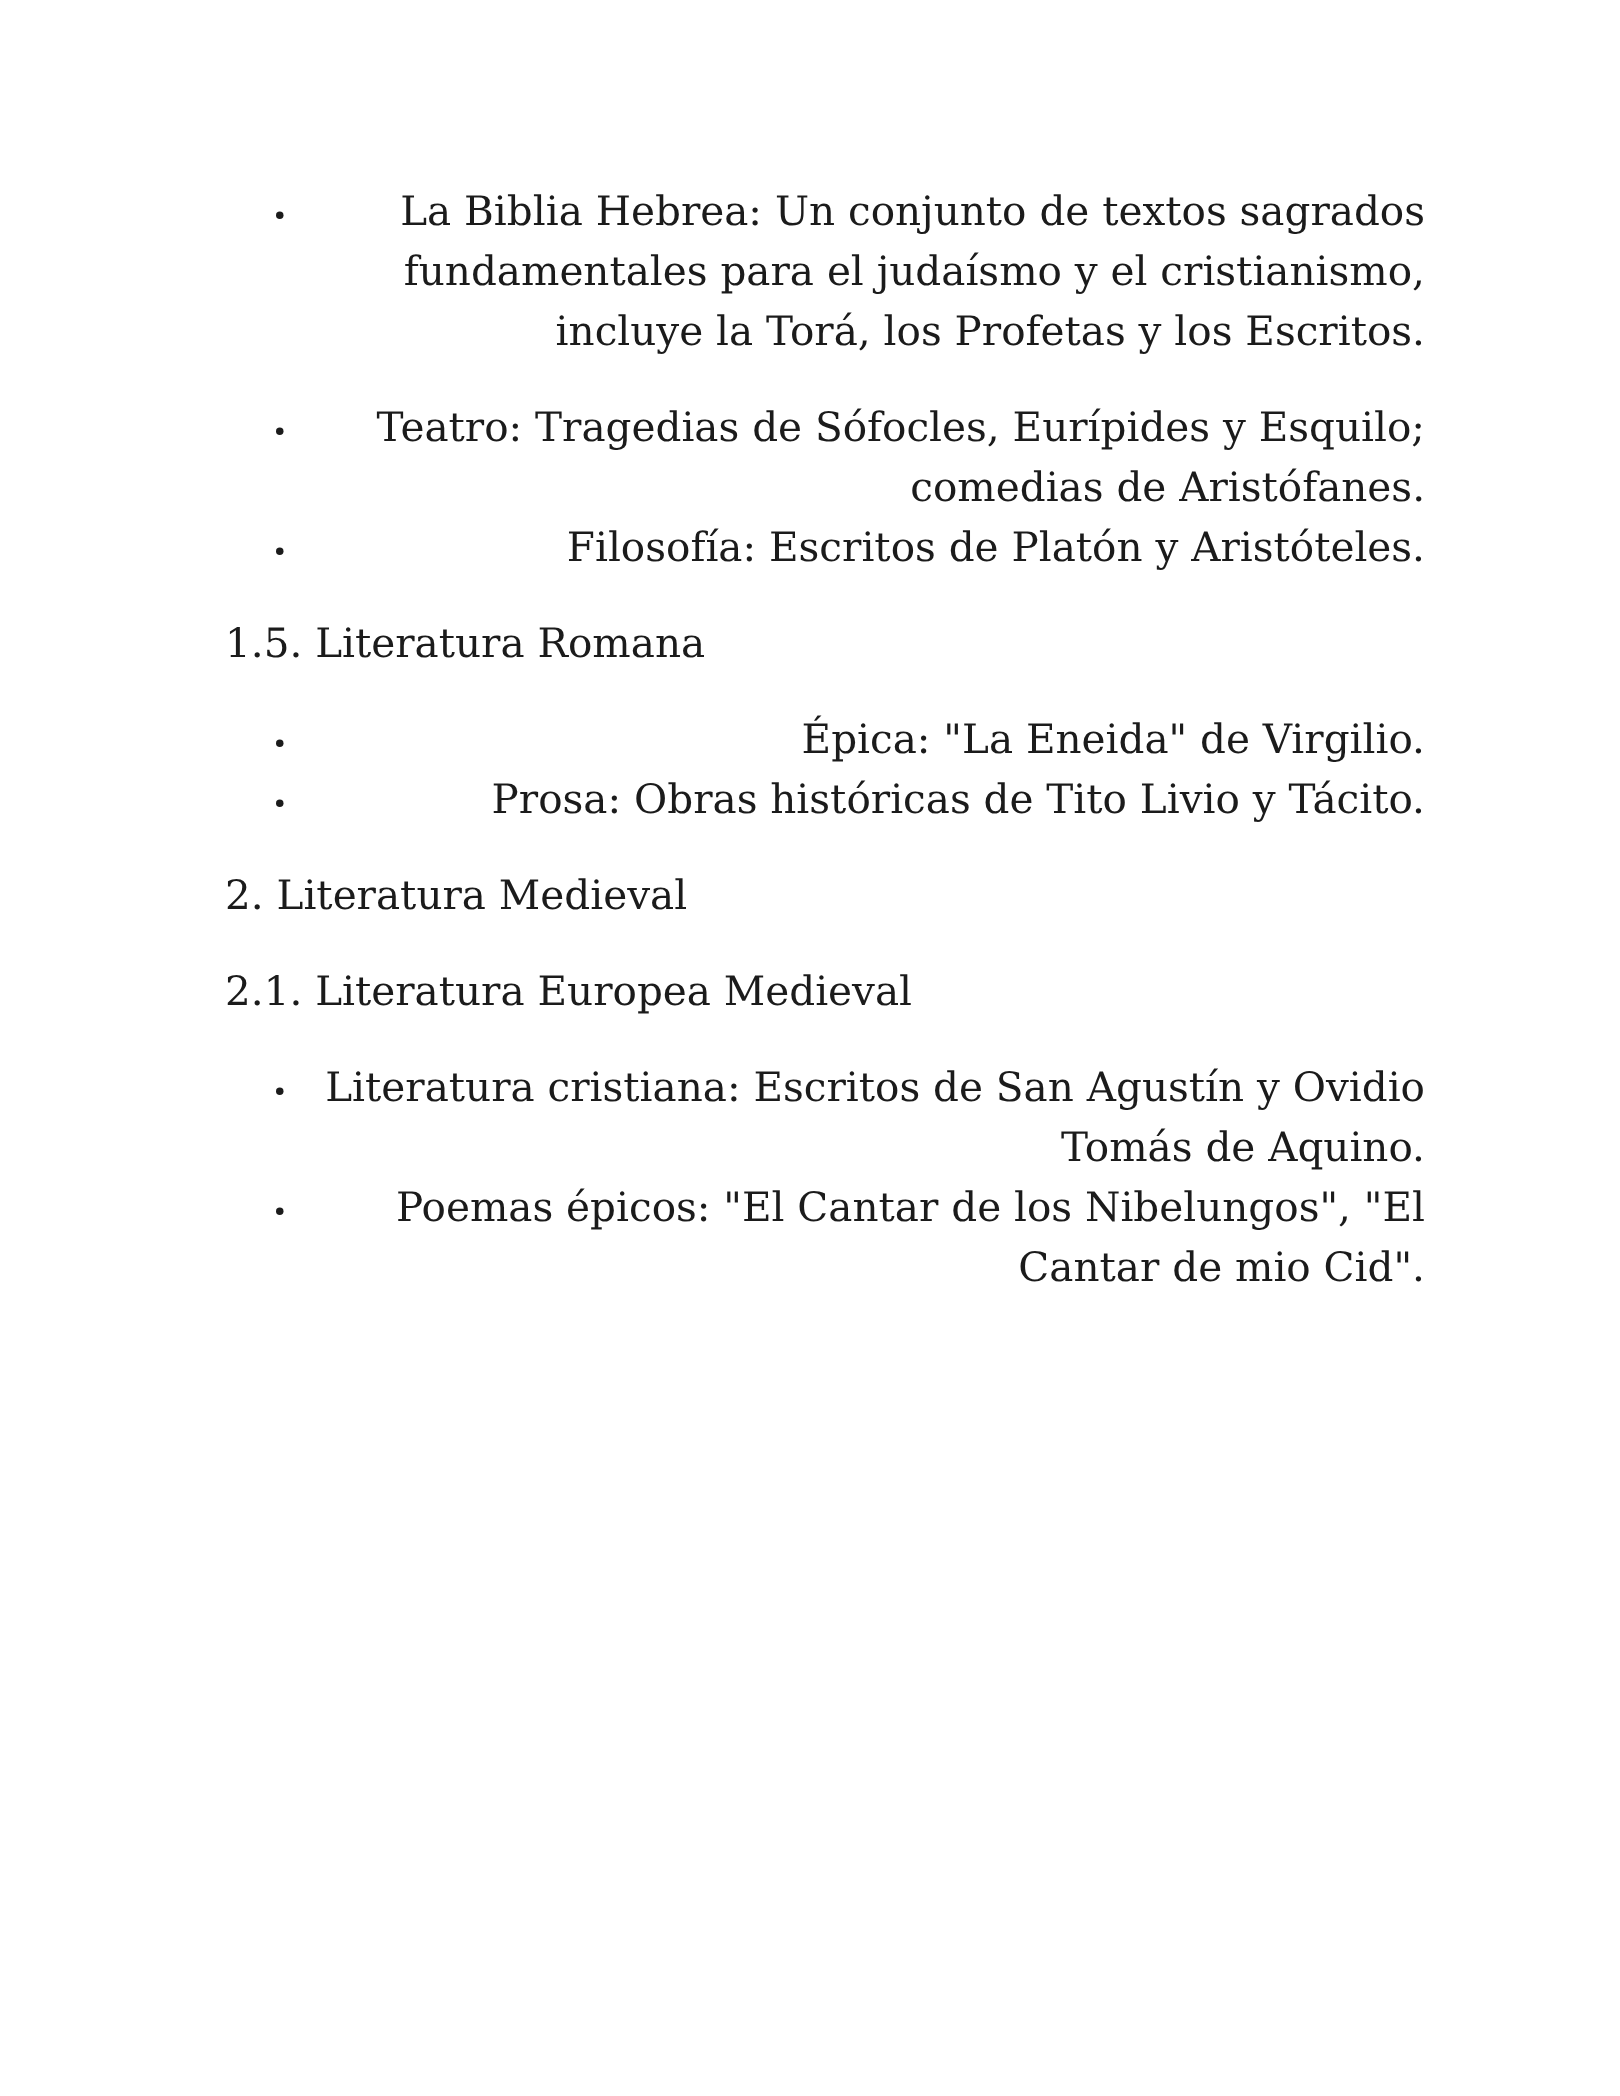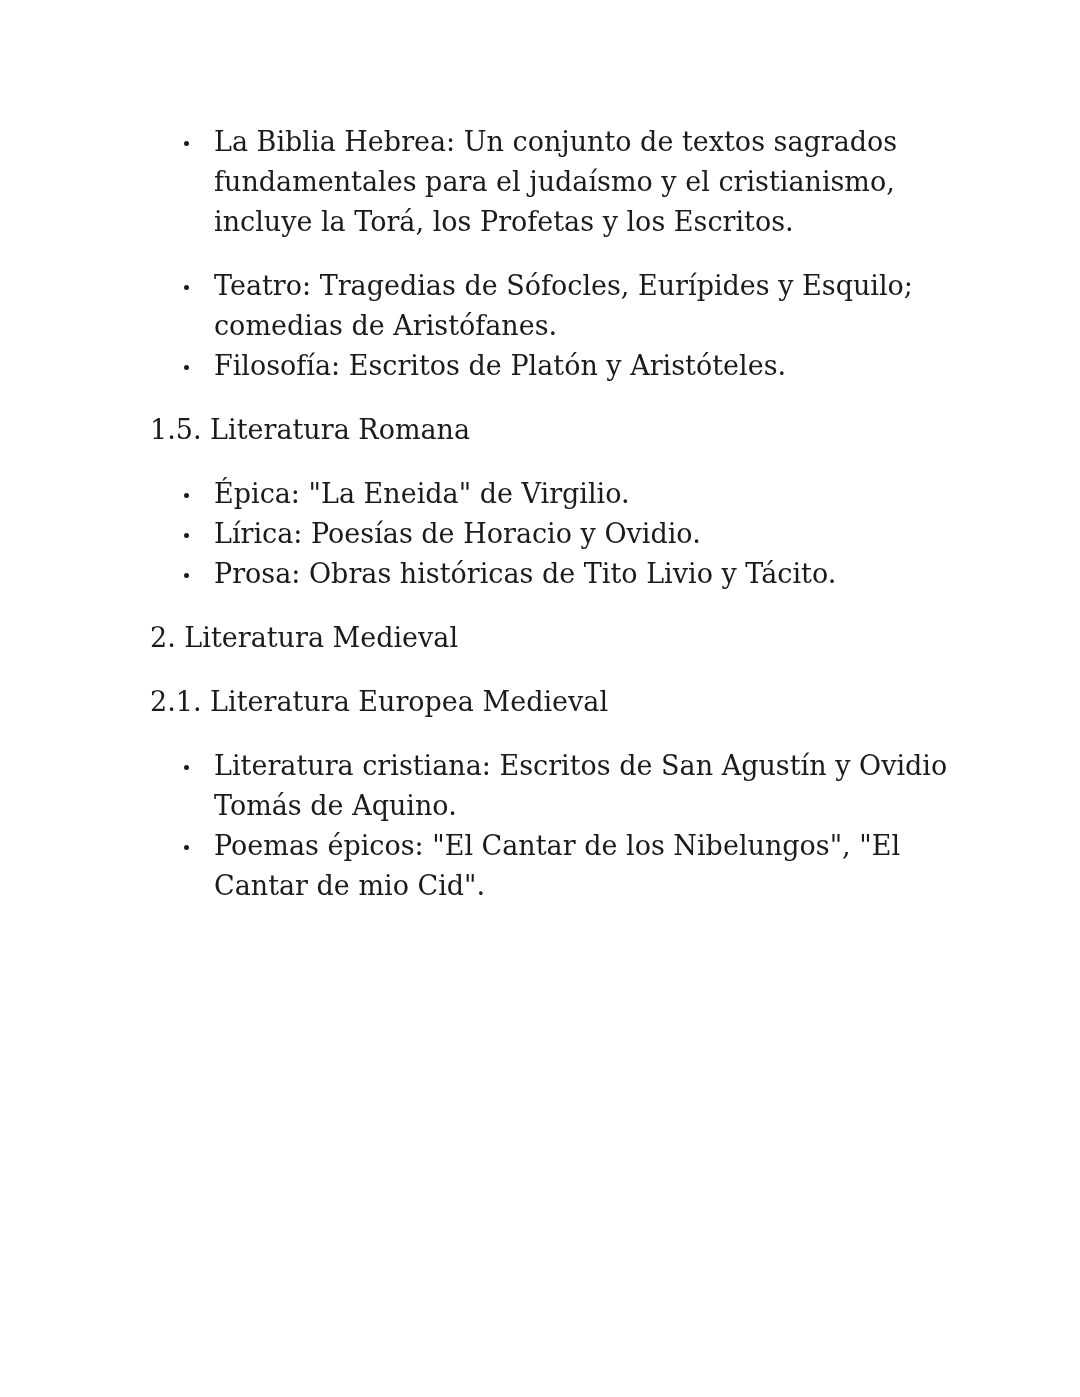--- a/index.html
+++ b/index.html
@@ -4,21 +4,21 @@
 <style>
   html, body { margin: 0; padding: 0; background: #ffffff; }
   body { width: 1080px; height: 1397px; position: relative; overflow: hidden; }
   .page {
     position: absolute; left: 150px; top: 122px; width: 800px;
     font-family: "DejaVu Serif", "Liberation Serif", serif;
     color: #1b1b1b; font-size: 27px; line-height: 40px;
   }
   .heading { margin: 0 0 24px 0; font-weight: normal; font-size: 27px; line-height: 40px; }
   ul { margin: 0 0 24px 0; padding: 0; list-style: none; }
-  li { position: relative; padding-left: 64px; }
+  li { position: relative; padding-left: 64px; text-align: right; }
   li::before {
     content: ""; position: absolute; left: 34px; top: 19px;
     width: 5px; height: 5px; border-radius: 50%; background: #1b1b1b;
   }
 </style>
 </head>
 <body>
 
 <div class="page">
   <ul>
@@ -26,21 +26,20 @@
   </ul>
 
   <ul>
     <li>Teatro: Tragedias de Sófocles, Eurípides y Esquilo; comedias de Aristófanes.</li>
     <li>Filosofía: Escritos de Platón y Aristóteles.</li>
   </ul>
 
   <h3 class="heading">1.5. Literatura Romana</h3>
   <ul>
     <li>Épica: "La Eneida" de Virgilio.</li>
-    <li>Lírica: Poesías de Horacio y Ovidio.</li>
     <li>Prosa: Obras históricas de Tito Livio y Tácito.</li>
   </ul>
 
   <h3 class="heading">2. Literatura Medieval</h3>
 
   <h3 class="heading">2.1. Literatura Europea Medieval</h3>
   <ul>
     <li>Literatura cristiana: Escritos de San Agustín y Ovidio Tomás de Aquino.</li>
     <li>Poemas épicos: "El Cantar de los Nibelungos", "El Cantar de mio Cid".</li>
   </ul>

